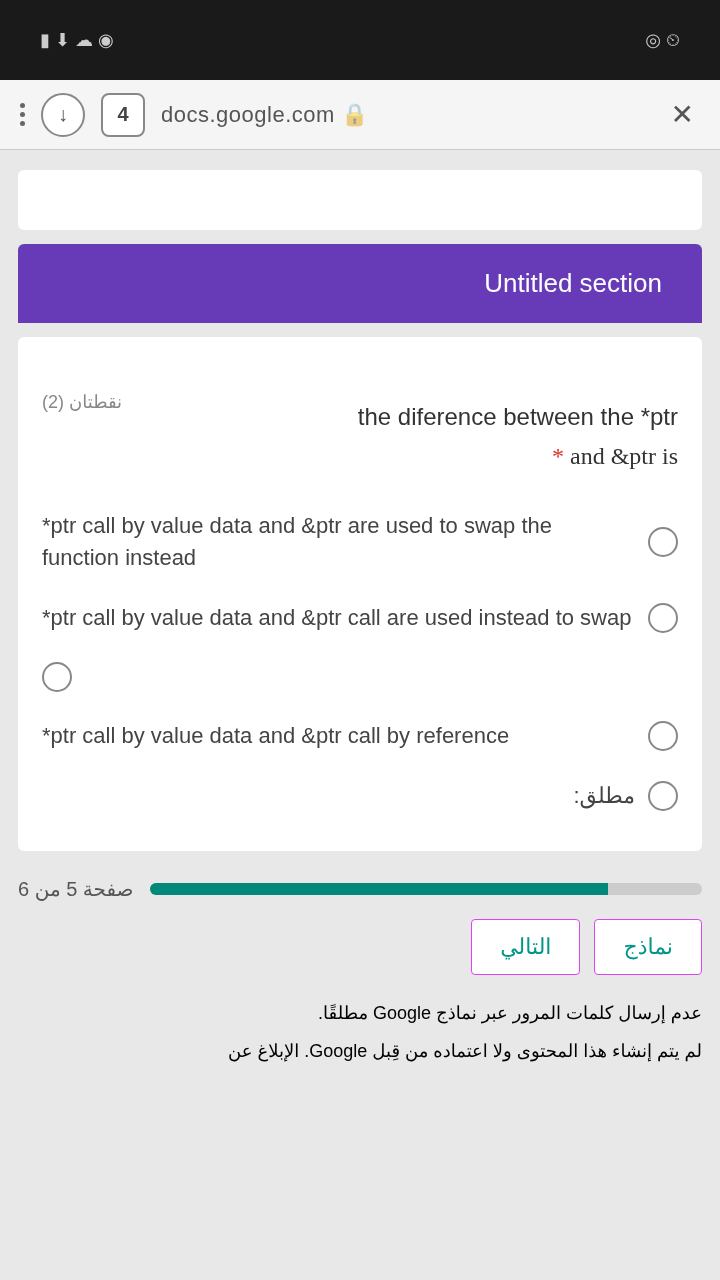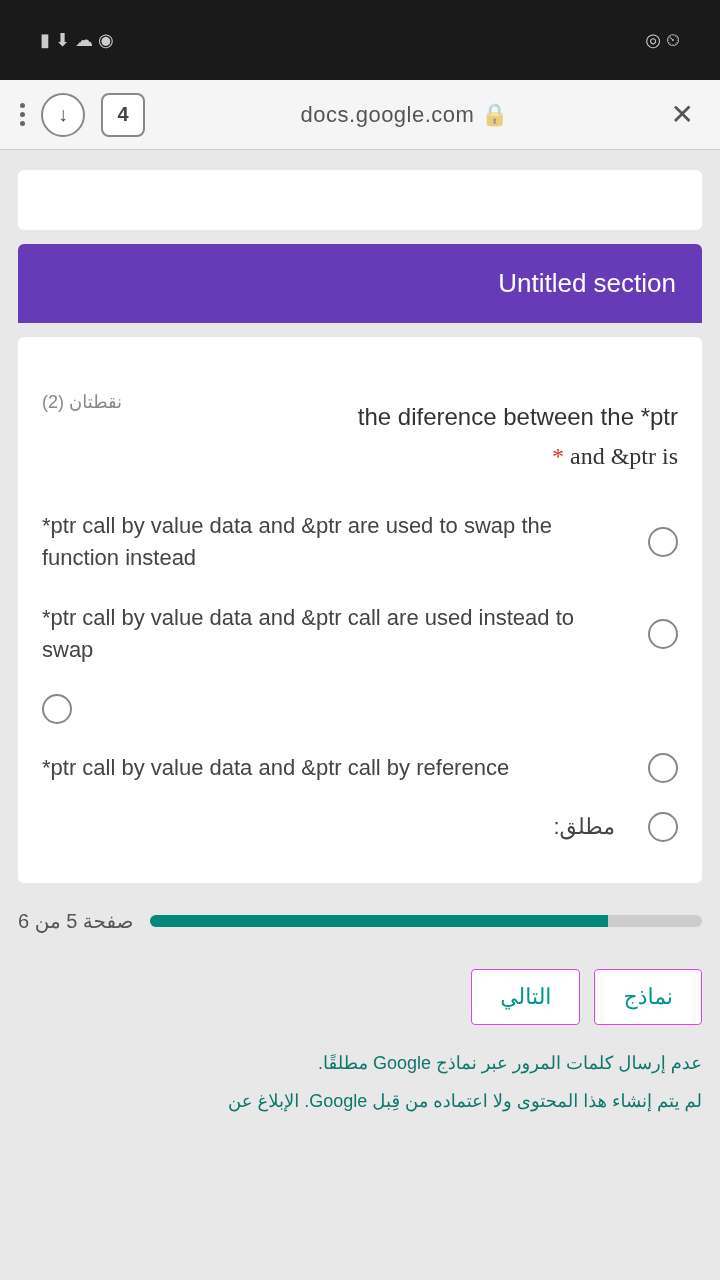--- a/index.html
+++ b/index.html
@@ -3,42 +3,42 @@
 <meta charset="utf-8">
 <style>
   * { box-sizing: border-box; margin: 0; padding: 0; }
   html, body { width: 720px; height: 1280px; font-family: Arial, sans-serif; background: #000; overflow: hidden; }
   .phone { width: 720px; height: 1280px; background: #111; position: relative; }
   .status-bar { height: 80px; background: #1a1a1a; display: flex; align-items: center; justify-content: space-between; padding: 0 40px; color: #ccc; }
   .status-left, .status-right { display: flex; gap: 10px; align-items: center; font-size: 18px; }
   .browser-bar { height: 70px; background: #f5f5f5; display: flex; align-items: center; padding: 0 20px; gap: 16px; border-bottom: 1px solid #ccc; }
   .bb-btn { width: 44px; height: 44px; border-radius: 50%; background: #fff; border: 2px solid #888; display: flex; align-items: center; justify-content: center; font-size: 20px; color: #555; }
   .bb-count { width: 44px; height: 44px; border-radius: 8px; background: #fff; border: 2px solid #888; display: flex; align-items: center; justify-content: center; font-size: 20px; color: #444; font-weight: bold; }
-  .bb-url { flex: 1; text-align: center; font-size: 22px; color: #555; letter-spacing: 0.5px; }
+  .bb-url { flex: 1; font-size: 22px; color: #555; letter-spacing: 0.5px; }
   .bb-close { font-size: 28px; color: #555; padding: 0 6px; }
   .content { background: #e8e8e8; padding: 20px 18px 0 18px; height: calc(1280px - 80px - 70px); overflow: hidden; }
   .blank-card { height: 60px; background: #fff; border-radius: 6px; margin-bottom: 14px; }
-  .section-header { background: #673ab7; color: #fff; padding: 24px 26px; font-size: 26px; border-radius: 6px 6px 0 0; text-align: right; direction: rtl; margin-bottom: 14px; }
+  .section-header { background: #673ab7; color: #fff; padding: 24px 40px; font-size: 26px; border-radius: 6px 6px 0 0; text-align: right; direction: rtl; margin-bottom: 14px; }
   .question-card { background: #fff; border-radius: 6px; padding: 26px 24px 26px 24px; margin-bottom: 14px; }
   .q-title-row { display: flex; flex-direction: row-reverse; justify-content: space-between; align-items: flex-start; gap: 12px; margin-bottom: 8px; }
   .q-points { color: #888; font-size: 18px; direction: rtl; white-space: nowrap; margin-top: 28px; }
   .q-title { color: #333; font-size: 24px; text-align: right; direction: ltr; flex: 1; line-height: 1.5; margin-top: 36px; }
   .q-sub { color: #333; font-size: 24px; text-align: right; margin-bottom: 26px; font-family: Liberation Serif, serif; }
   .q-sub .req { color: #d93025; }
-  .option { display: flex; align-items: center; gap: 33px; padding: 14px 0; }
+  .option { display: flex; align-items: center; gap: 13px; padding: 14px 0; }
   .option-text { flex: 1; color: #444; font-size: 22px; line-height: 1.45; text-align: left; }
   .option-text.rtl { text-align: right; direction: rtl; }
   .radio { width: 30px; height: 30px; border: 2.5px solid #888; border-radius: 50%; flex-shrink: 0; }
-  .pager-row { display: flex; align-items: center; gap: 16px; margin: 26px 0 36px 0; direction: rtl; }
+  .pager-row { display: flex; align-items: center; gap: 16px; margin: 26px 0 18px 0; direction: rtl; }
   .page-label { color: #555; font-size: 20px; white-space: nowrap; }
   .progress { flex: 1; height: 12px; background: #ccc; border-radius: 6px; position: relative; overflow: hidden; }
   .progress-fill { position: absolute; left: 0; top: 0; bottom: 0; width: 83%; background: #00897b; }
   .nav-row { display: flex; gap: 14px; direction: rtl; margin-bottom: 20px; justify-content: flex-start; }
   .nav-btn { background: #fff; border: 1px solid #d946ef; border-radius: 4px; padding: 14px 28px; font-size: 22px; color: #009688; }
-  .footer1, .footer2 { font-size: 18px; color: #0f766e; text-align: right; direction: rtl; padding: 6px 0; line-height: 1.4; }
+  .footer1, .footer2 { font-size: 18px; color: #000000; text-align: right; direction: rtl; padding: 6px 0; line-height: 1.4; }
   .dots { display:flex; flex-direction:column; gap:4px;}
   .dots span{width:5px;height:5px;background:#666;border-radius:50%;}
 </style>
 </head>
 <body>
 
 <div class="phone">
   <div class="status-bar">
     <div class="status-left">▮ ⬇ ☁ ◉</div>
     <div class="status-right">◎ ⏲</div>

